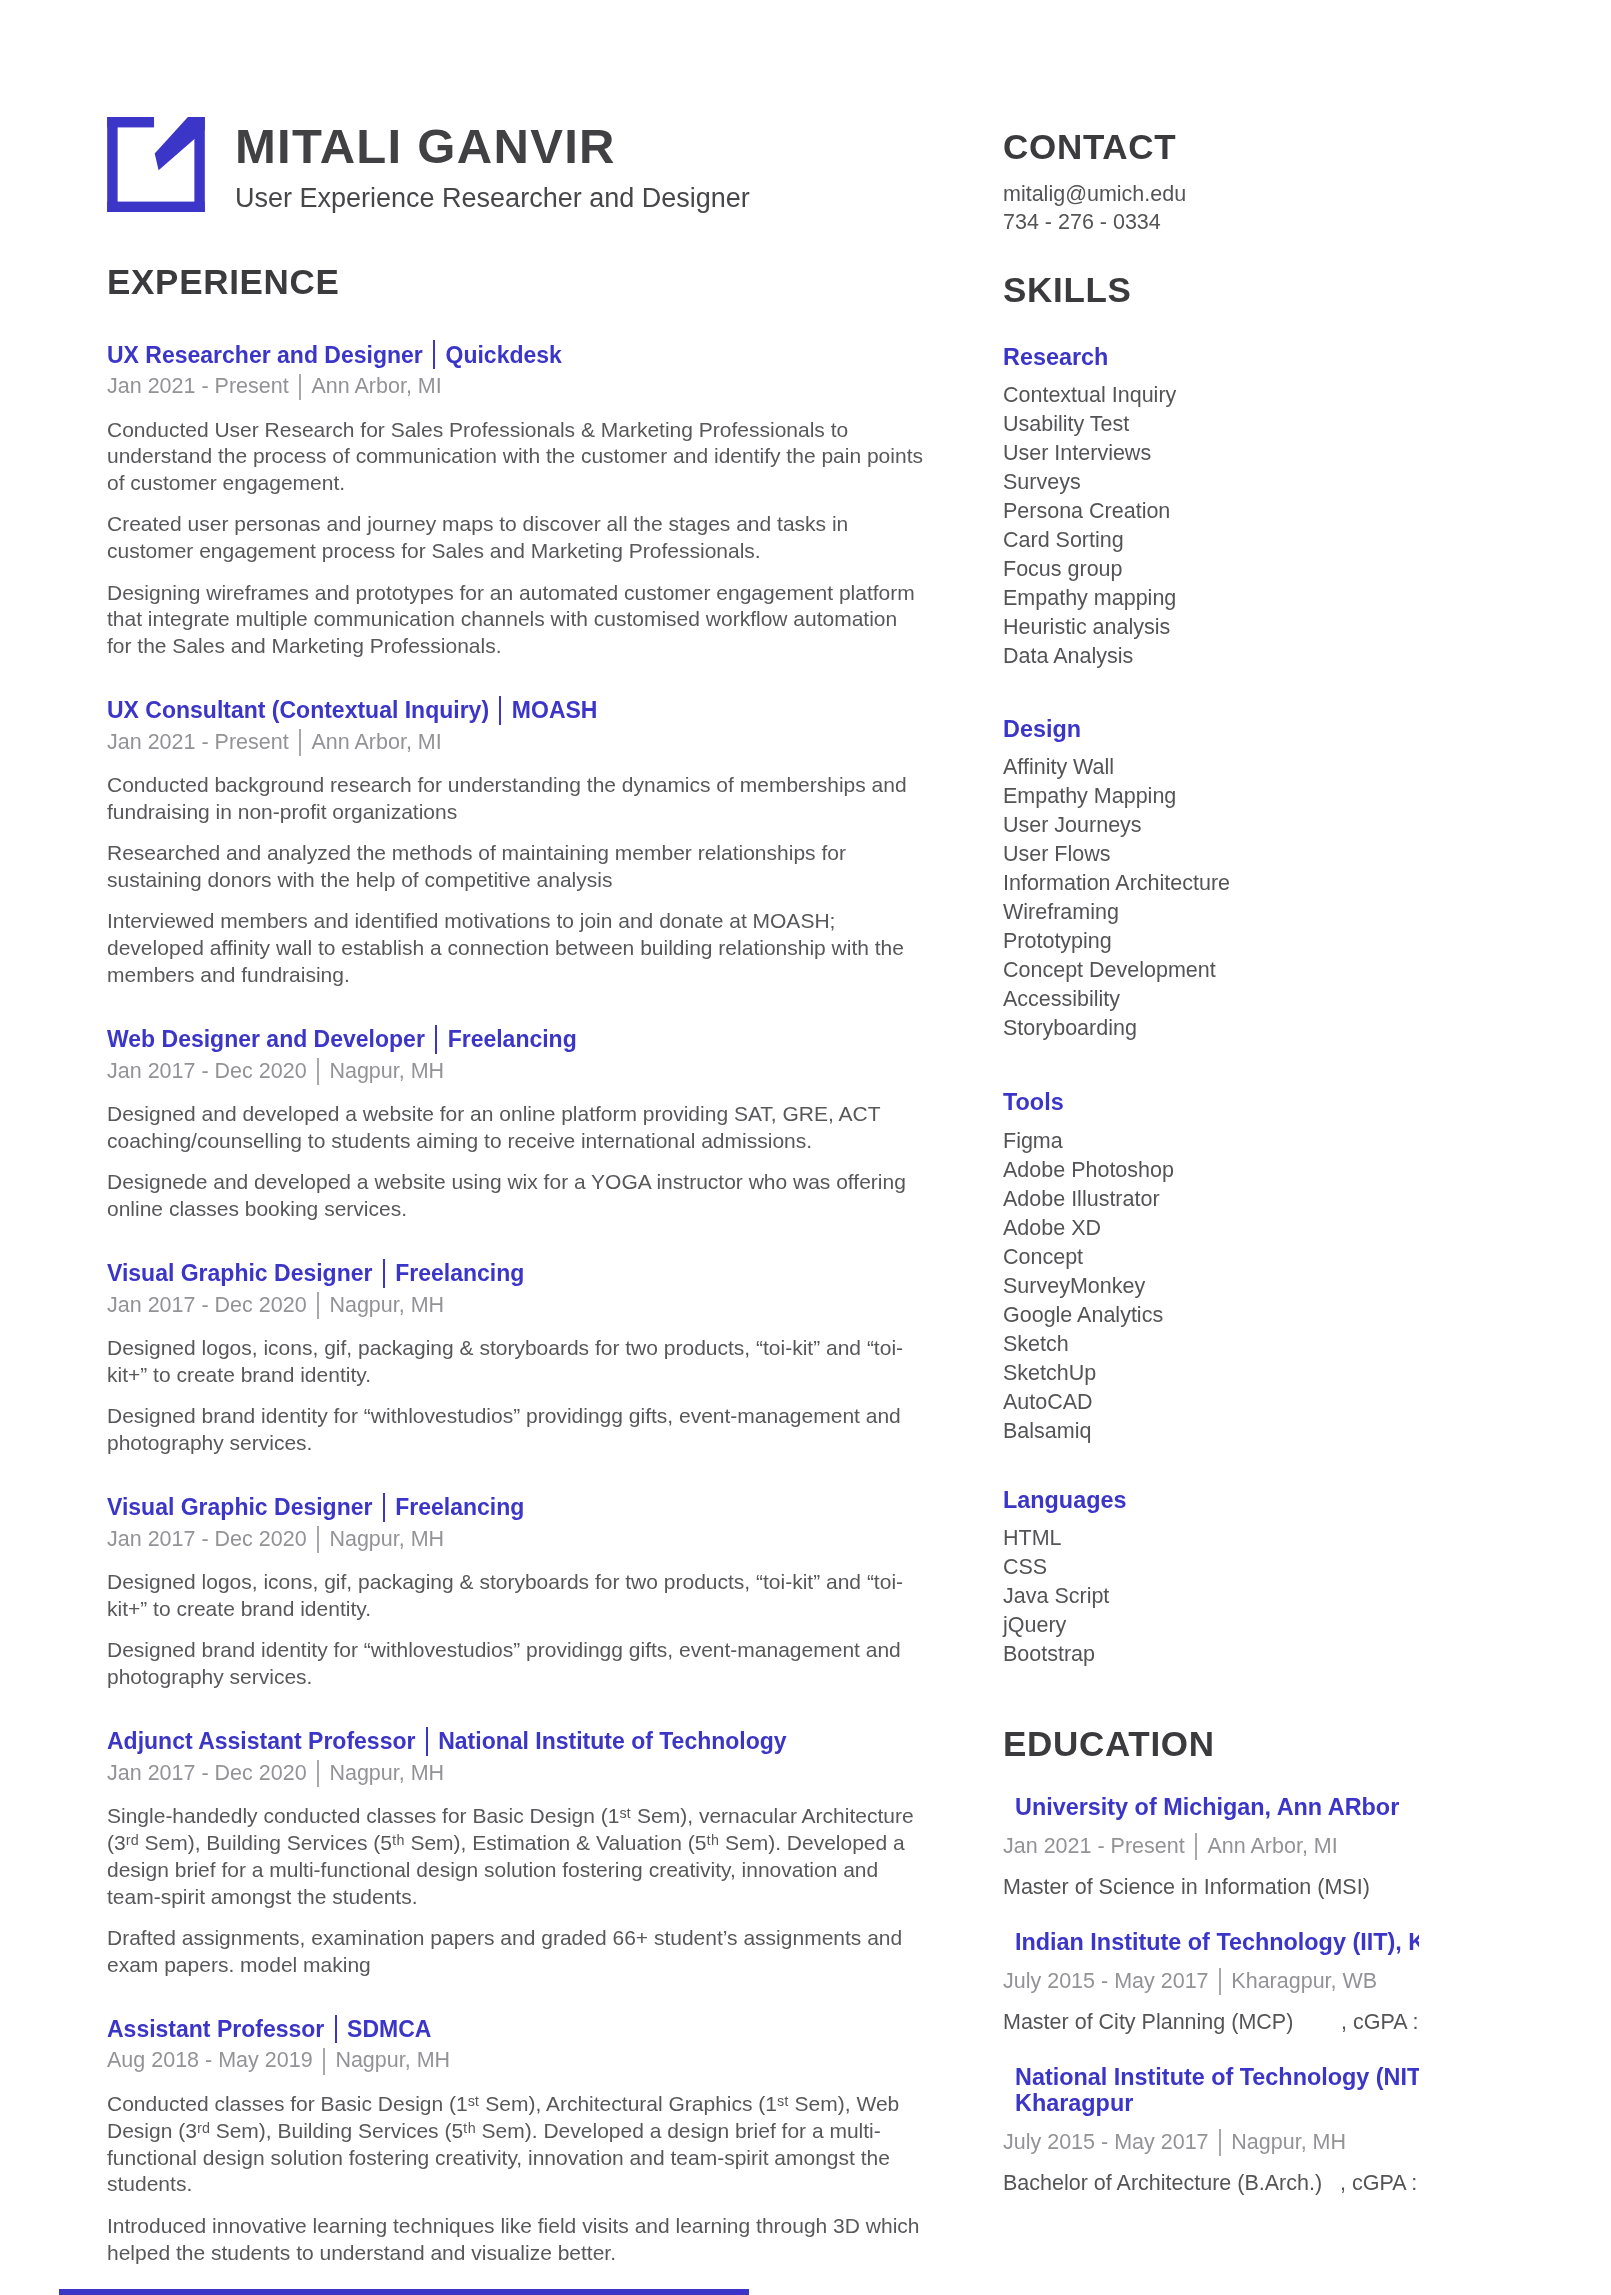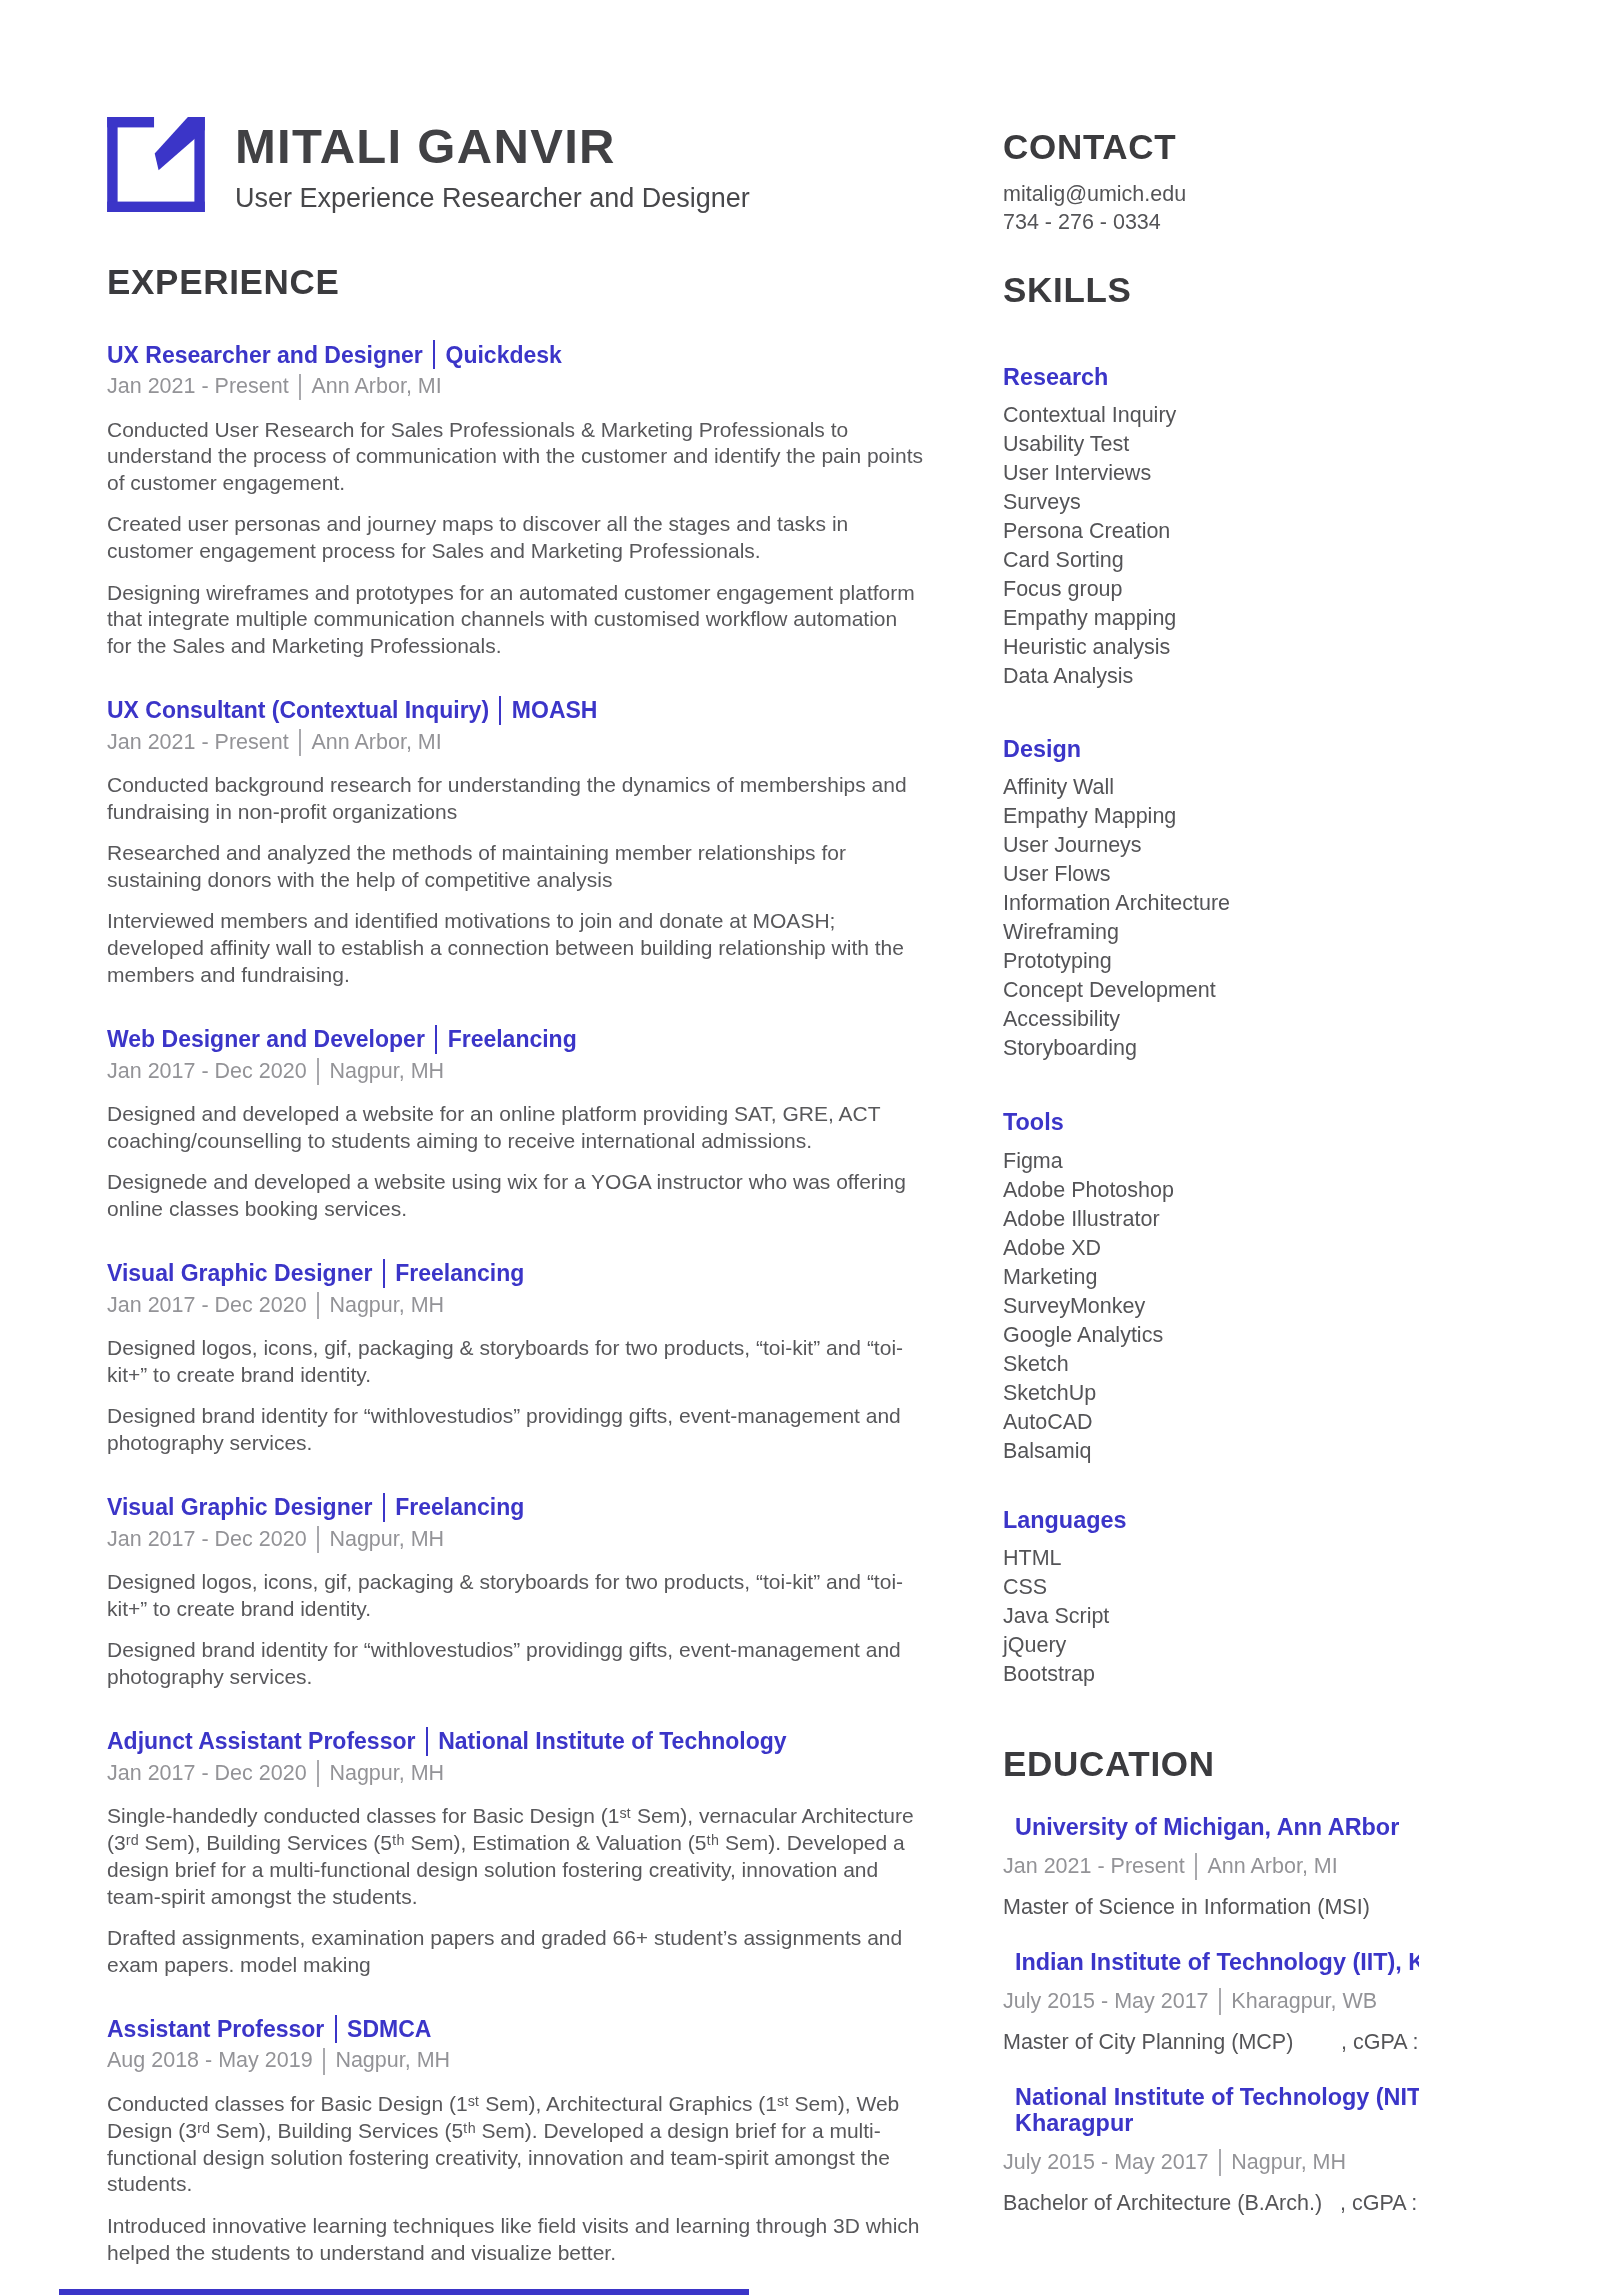--- a/index.html
+++ b/index.html
@@ -58,21 +58,21 @@
   }
   .para:last-child { margin-bottom: 0; }
 
   
   .contact-lines { margin-top: 13px; }
   .contact-line { font-size: 21.5px; color: #545457; line-height: 1.33; }
   .skill-group-label {
     font-size: 23.4px; font-weight: bold; color: #3b35c8; line-height: 1.1;
   }
   .mt-skills    { margin-top: 34px; }
-  .mt-research  { margin-top: 56px; }
+  .mt-research  { margin-top: 36px; }
   .mt-design    { margin-top: 46px; }
   .mt-tools     { margin-top: 47px; }
   .mt-languages { margin-top: 42px; }
   .skill-list { margin-top: 10.4px; }
   .skill-item { font-size: 21.5px; color: #545457; line-height: 29px; }
 
   
   .mt-education { margin-top: 56px; }
   .edu-entries { margin-top: 31px; }
   .edu-entry { margin-bottom: 27px; }
@@ -327,21 +327,21 @@
     <div class="skill-list">
 
         <div class="skill-item">Figma</div>
 
         <div class="skill-item">Adobe Photoshop</div>
 
         <div class="skill-item">Adobe Illustrator</div>
 
         <div class="skill-item">Adobe XD</div>
 
-        <div class="skill-item">Marketing</div>
+        <div class="skill-item">Concept</div>
 
         <div class="skill-item">SurveyMonkey</div>
 
         <div class="skill-item">Google Analytics</div>
 
         <div class="skill-item">Sketch</div>
 
         <div class="skill-item">SketchUp</div>
 
         <div class="skill-item">AutoCAD</div>

